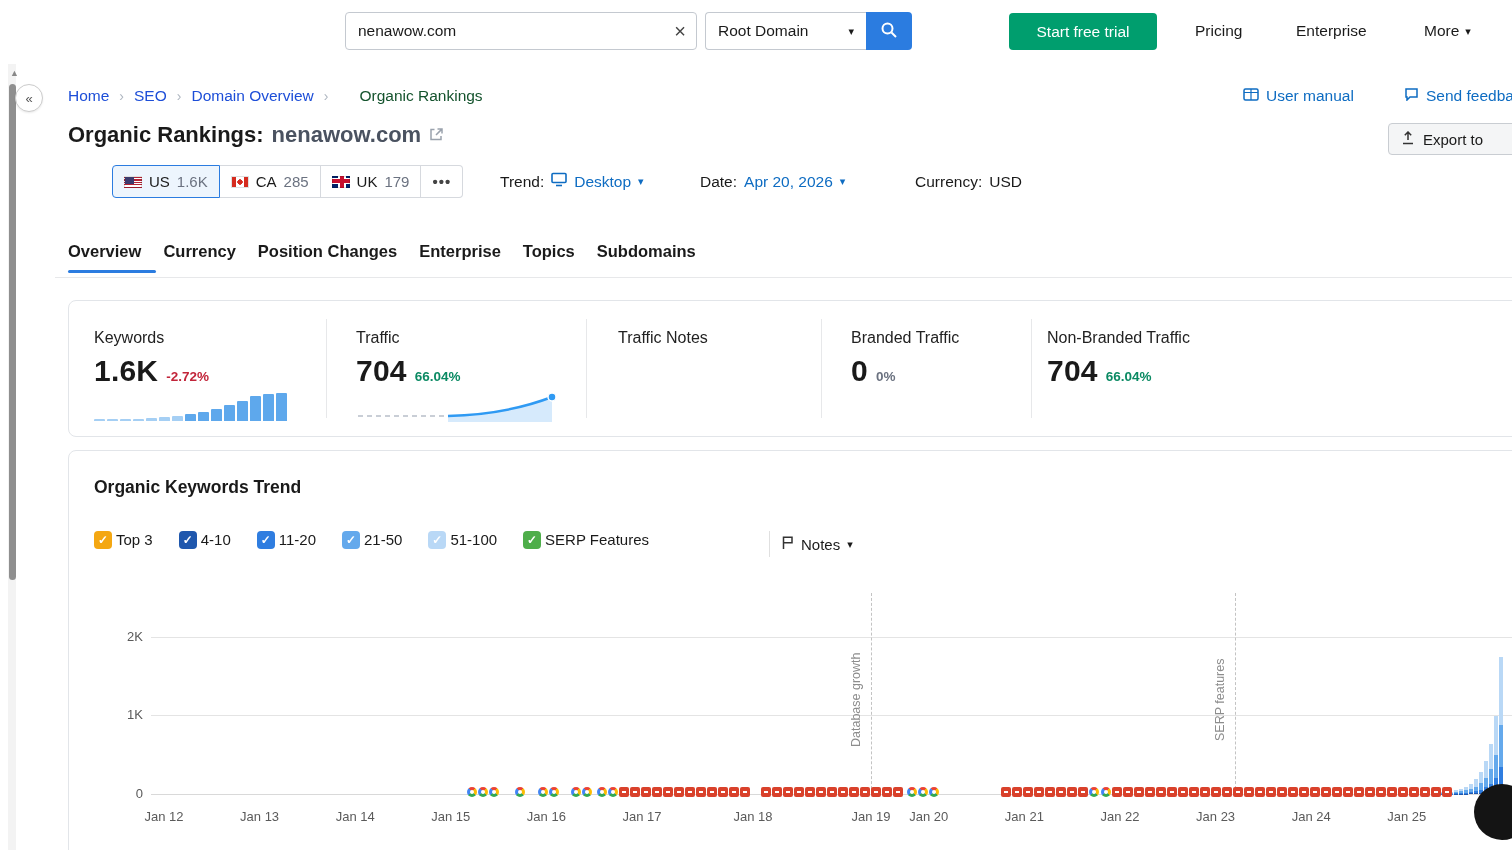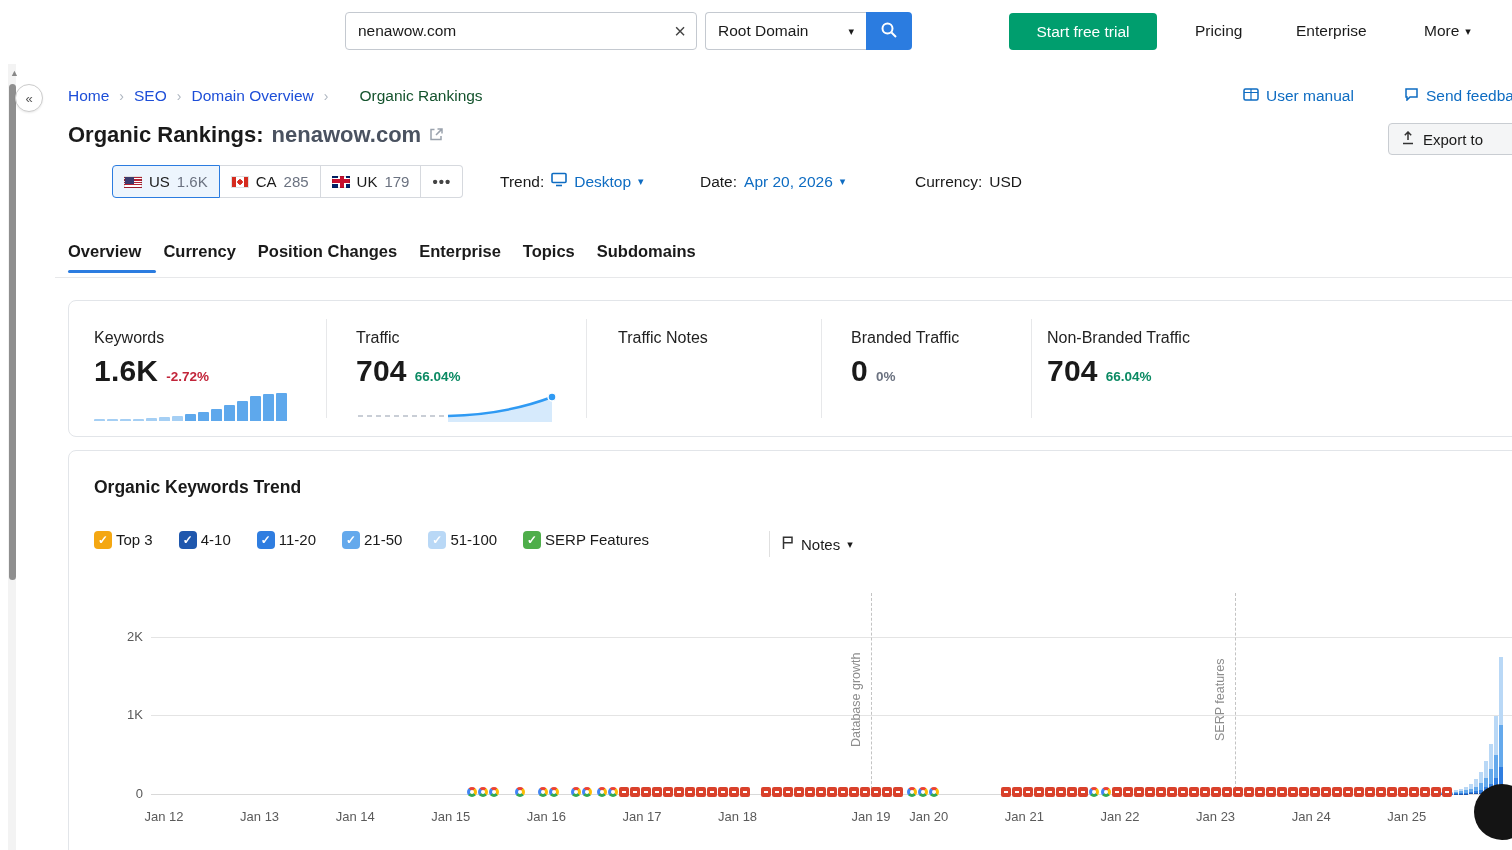--- a/index.html
+++ b/index.html
@@ -360,21 +360,21 @@
     <div class="gridline zero" style="top:193px;"></div>
     <div class="ylabel" style="top:28px;">2K</div>
     <div class="ylabel" style="top:106px;">1K</div>
     <div class="ylabel" style="top:185px;">0</div>
   <div class="xlabel" style="left: -22px;">Jan 12</div>
       <div class="xlabel" style="left: 73.6px;">Jan 13</div>
       <div class="xlabel" style="left: 169.2px;">Jan 14</div>
       <div class="xlabel" style="left: 264.8px;">Jan 15</div>
       <div class="xlabel" style="left: 360.4px;">Jan 16</div>
       <div class="xlabel" style="left: 456px;">Jan 17</div>
-      <div class="xlabel" style="left: 551.6px;">Jan 18</div>
+      <div class="xlabel" style="left: 551.6px; text-align: right;">Jan 18</div>
       <div class="xlabel" style="left: 685px;">Jan 19</div>
       <div class="xlabel" style="left: 742.8px;">Jan 20</div>
       <div class="xlabel" style="left: 838.4px;">Jan 21</div>
       <div class="xlabel" style="left: 934px;">Jan 22</div>
       <div class="xlabel" style="left: 1029.6px;">Jan 23</div>
       <div class="xlabel" style="left: 1125.2px;">Jan 24</div>
       <div class="xlabel" style="left: 1220.8px;">Jan 25</div>
       <div class="xlabel" style="left: 1316.4px;">Jan 26</div>
       <div class="ann-line" style="left: 720.44px;"></div>
       <div class="ann-label" style="left: 698.44px;">Database growth</div>

